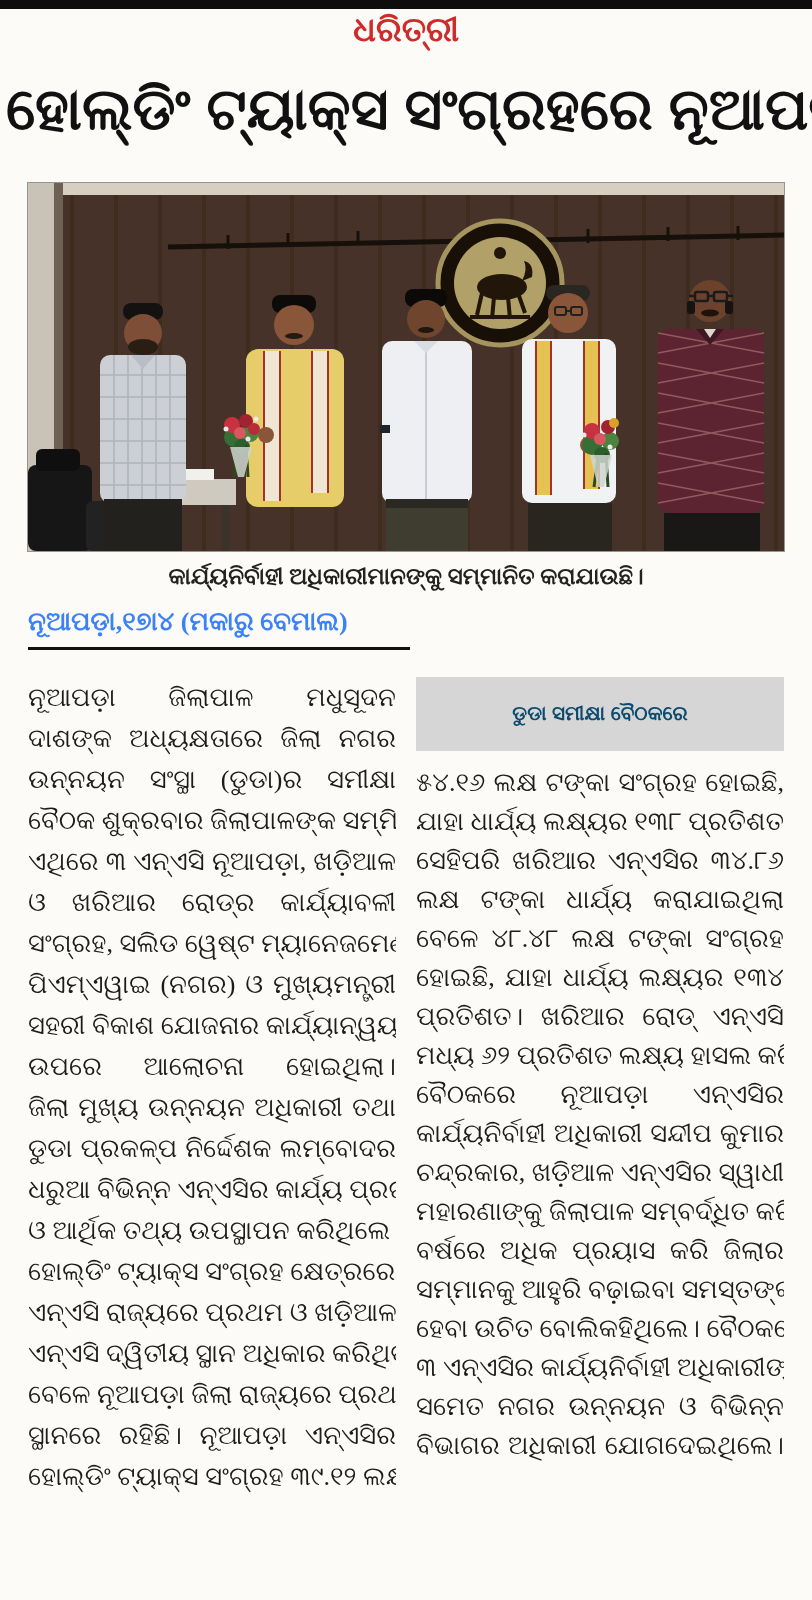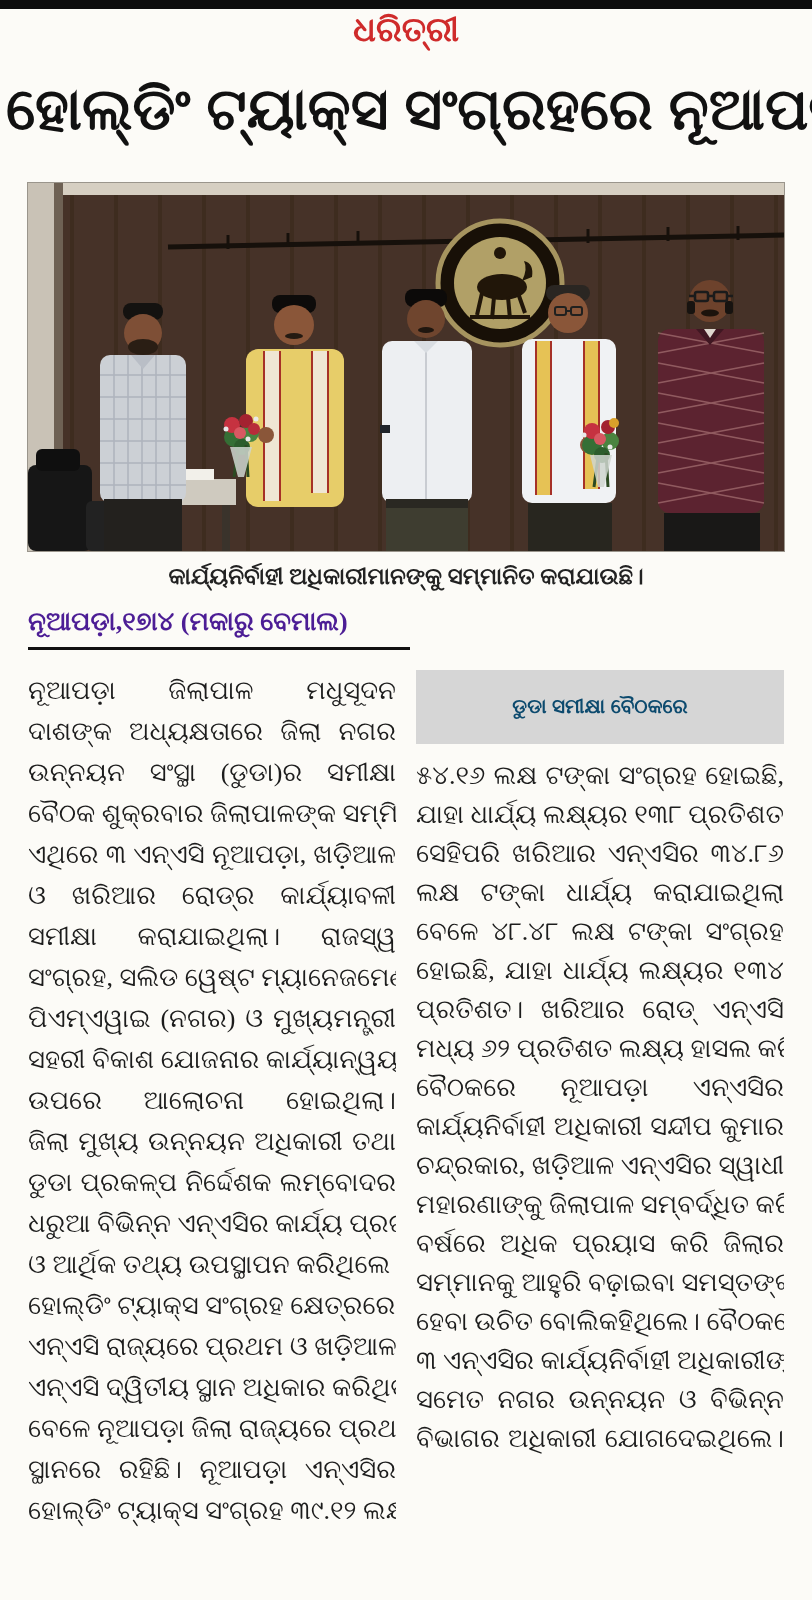--- a/index.html
+++ b/index.html
@@ -26,23 +26,23 @@
   }
   .photo-frame svg{display:block;}
   .caption{
     margin-top:10px;text-align:center;font-size:23px;font-weight:600;color:#222;
     line-height:32px;
   }
   .dateline-row{
     width:382px;margin:14px 0 0 28px;
     border-bottom:3px solid #111;padding-bottom:10px;
   }
-  .dateline{font-size:26px;font-weight:bold;color:#4c1d95;}
+  .dateline{font-size:26px;font-weight:bold;color:#3b82f6;}
   .columns{
-    display:flex;gap:20px;padding:0 28px;margin-top:20px;
+    display:flex;gap:20px;padding:0 28px;margin-top:27px;
   }
   .col{width:368px;font-size:26px;color:#1c1c1c;}
   .tline{
     line-height:41px;text-align:justify;text-align-last:justify;
     white-space:nowrap;overflow:hidden;
   }
   .subhead-box{
     background:#d6d6d6;text-align:center;padding:12px 4px 14px;margin-bottom:12px;
     font-family:"Liberation Sans","DejaVu Sans",sans-serif;
   }
@@ -194,21 +194,20 @@
 </div>
 
 <div class="columns">
   <div class="col">
       <div class="tline">ନୂଆପଡ଼ା ଜିଲାପାଳ ମଧୁସୂଦନ</div>
       <div class="tline">ଦାଶଙ୍କ ଅଧ୍ୟକ୍ଷତାରେ ଜିଲା ନଗର</div>
       <div class="tline">ଉନ୍ନୟନ ସଂସ୍ଥା (ଡୁଡା)ର ସମୀକ୍ଷା</div>
       <div class="tline">ବୈଠକ ଶୁକ୍ରବାର ଜିଲାପାଳଙ୍କ ସମ୍ମିଳନୀ</div>
       <div class="tline">ଏଥିରେ ୩ ଏନ୍ଏସି ନୂଆପଡ଼ା, ଖଡ଼ିଆଳ</div>
       <div class="tline">ଓ ଖରିଆର ରୋଡ୍‌ର କାର୍ଯ୍ୟାବଳୀ</div>
-      <div class="tline">ସମୀକ୍ଷା କରାଯାଇଥିଲା। ରାଜସ୍ୱ</div>
       <div class="tline">ସଂଗ୍ରହ, ସଲିଡ ୱେଷ୍ଟ ମ୍ୟାନେଜମେଣ୍ଟ,</div>
       <div class="tline">ପିଏମ୍ଏୱାଇ (ନଗର) ଓ ମୁଖ୍ୟମନ୍ତ୍ରୀ</div>
       <div class="tline">ସହରୀ ବିକାଶ ଯୋଜନାର କାର୍ଯ୍ୟାନ୍ୱୟନ</div>
       <div class="tline">ଉପରେ ଆଲୋଚନା ହୋଇଥିଲା।</div>
       <div class="tline">ଜିଲା ମୁଖ୍ୟ ଉନ୍ନୟନ ଅଧିକାରୀ ତଥା</div>
       <div class="tline">ଡୁଡା ପ୍ରକଳ୍ପ ନିର୍ଦ୍ଦେଶକ ଲମ୍ବୋଦର</div>
       <div class="tline">ଧରୁଆ ବିଭିନ୍ନ ଏନ୍ଏସିର କାର୍ଯ୍ୟ ପ୍ରଗତି</div>
       <div class="tline">ଓ ଆର୍ଥିକ ତଥ୍ୟ ଉପସ୍ଥାପନ କରିଥିଲେ।</div>
       <div class="tline">ହୋଲ୍ଡିଂ ଟ୍ୟାକ୍ସ ସଂଗ୍ରହ କ୍ଷେତ୍ରରେ ନୂଆପଡ଼ା</div>
       <div class="tline">ଏନ୍ଏସି ରାଜ୍ୟରେ ପ୍ରଥମ ଓ ଖଡ଼ିଆଳ</div>

